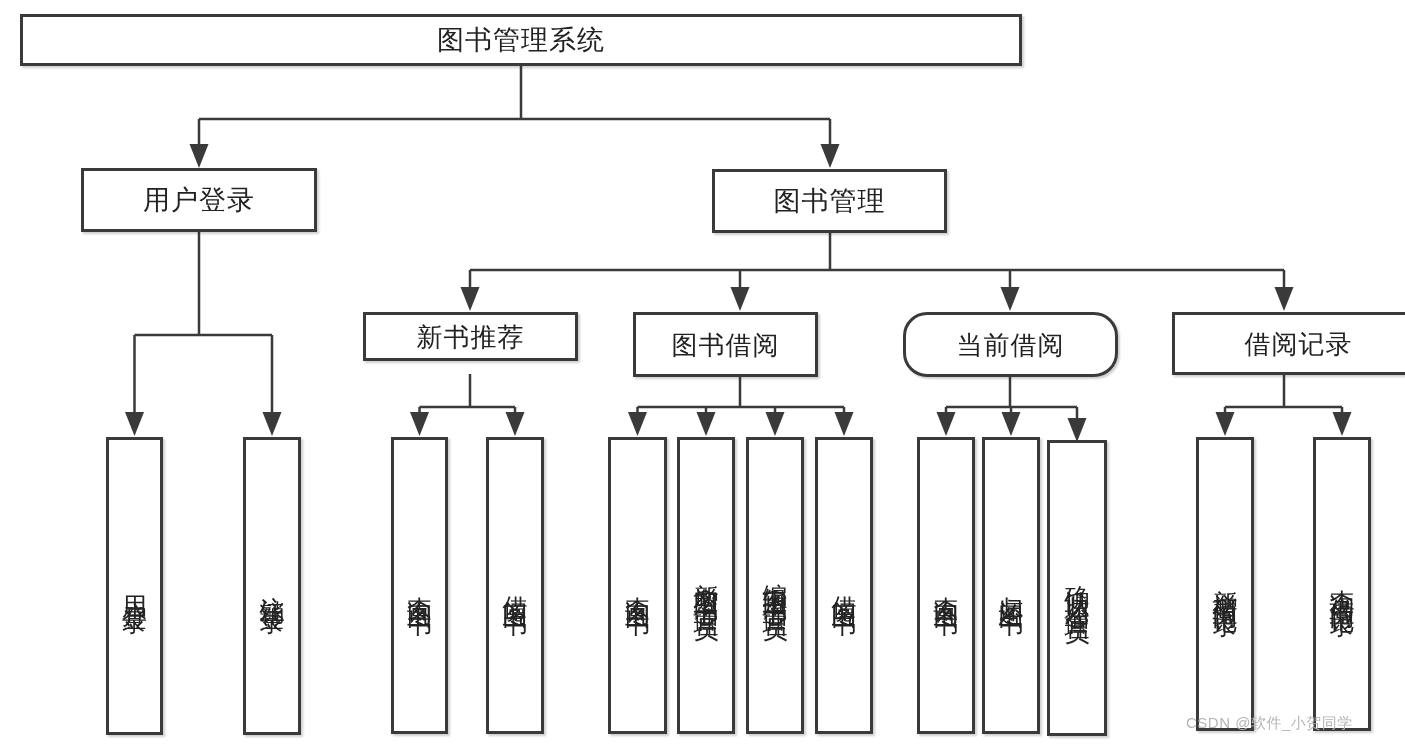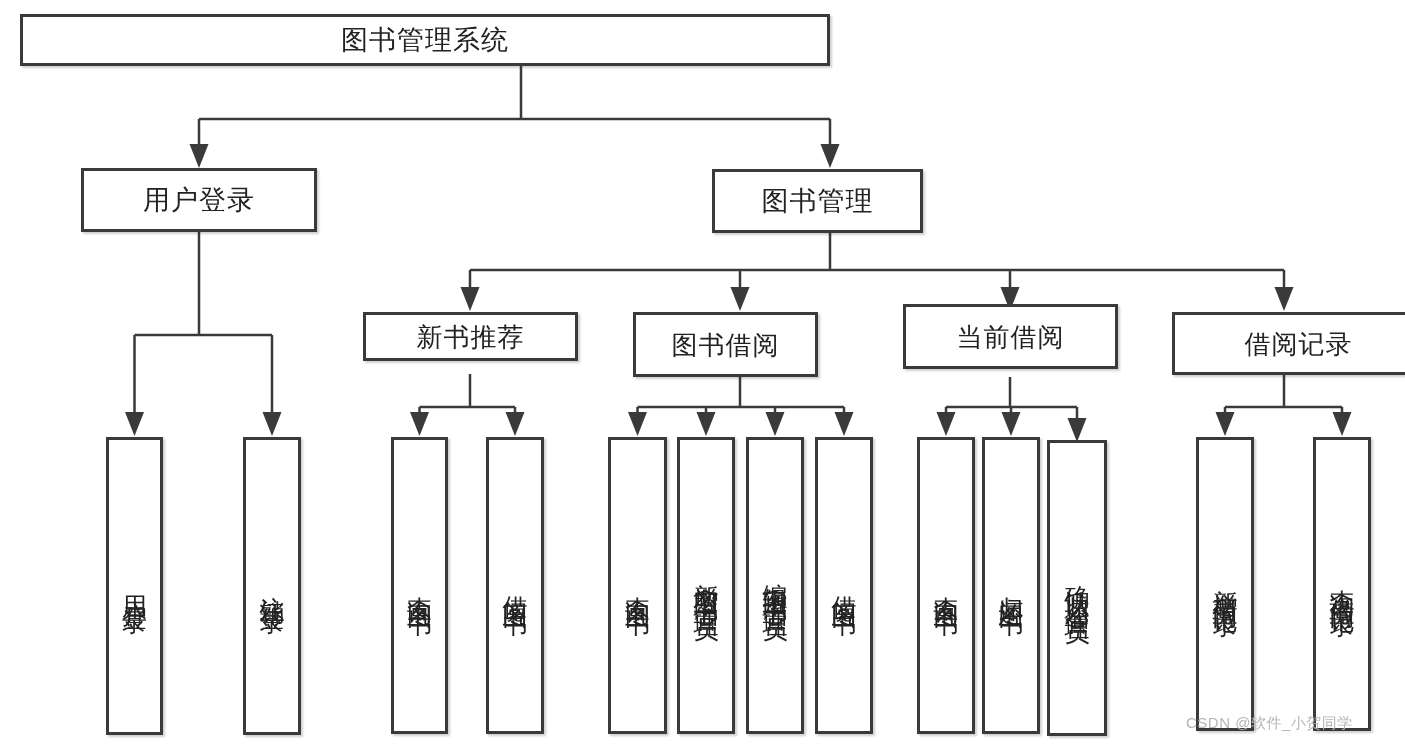--- a/index.html
+++ b/index.html
@@ -112,38 +112,38 @@
       <polygon points="1067.5,418 1086.5,418 1077,442"></polygon>
     </g>
 
     <g>
       <path d="M1284 375 V407 M1225 407 H1342 M1225 407 V414 M1342 407 V414"></path>
       <polygon points="1215.5,412 1234.5,412 1225,436"></polygon>
       <polygon points="1332.5,412 1351.5,412 1342,436"></polygon>
     </g>
   </svg>
 
-  <div class="box" style="left:20px; top:14px; width:810px; height:52px;">
+  <div class="box" style="left:20px; top:14px; width:1002px; height:52px;">
     <span class="label">图书管理系统</span>
   </div>
 
   <div class="box" style="left:81px; top:168px; width:236px; height:64px;">
     <span class="label">用户登录</span>
   </div>
-  <div class="box" style="left:712px; top:169px; width:211px; height:64px;">
+  <div class="box" style="left:712px; top:169px; width:235px; height:64px;">
     <span class="label">图书管理</span>
   </div>
 
   <div class="box l3" style="left:363px; top:312px; width:215px; height:49px;">
     <span class="label">新书推荐</span>
   </div>
   <div class="box l3" style="left:633px; top:312px; width:185px; height:65px;">
     <span class="label">图书借阅</span>
   </div>
-  <div class="box l3" style="left:903px; top:304px; width:215px; height:65px;">
+  <div class="box l3" style="left:903px; top:312px; width:215px; height:65px;border-radius:24px;">
     <span class="label">当前借阅</span>
   </div>
   <div class="box l3" style="left:1172px; top:312px; width:253px; height:63px;">
     <span class="label">借阅记录</span>
   </div>
 
   <div class="vbox" style="left:106px; top:437px; width:57px; height:298px;">
     <span class="vlabel">用户登录</span>
   </div>
   <div class="vbox" style="left:243px; top:437px; width:58px; height:298px;">

